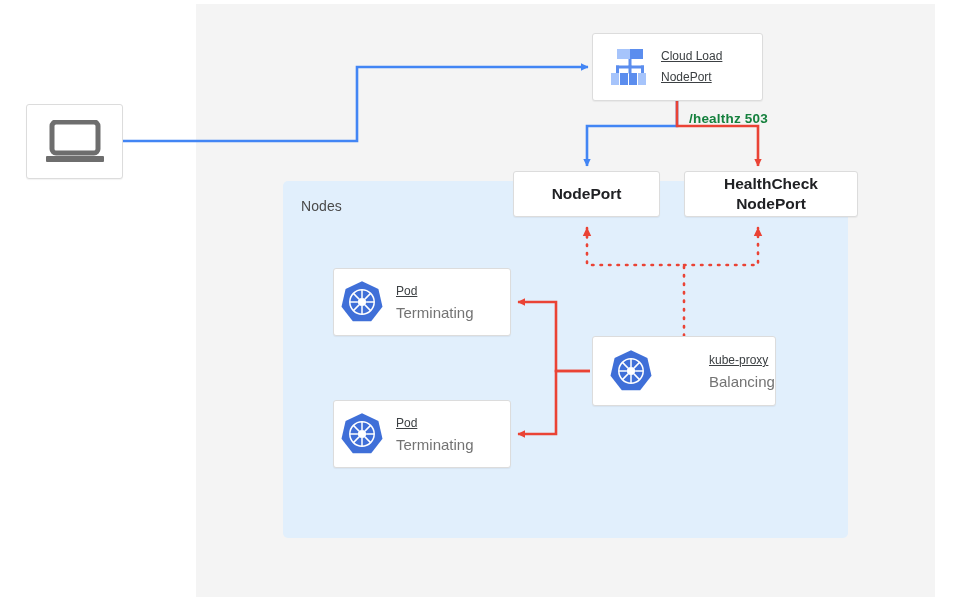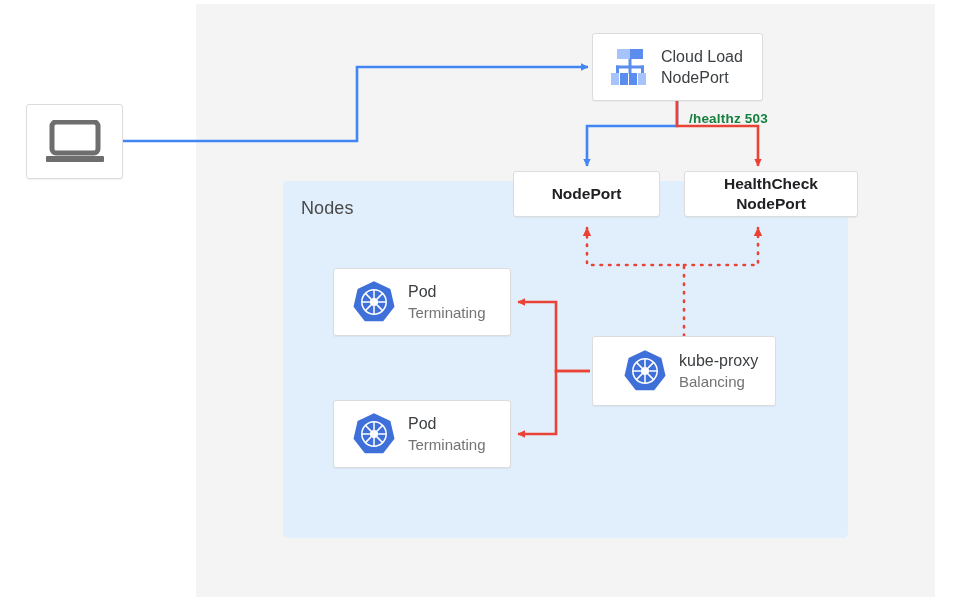--- a/index.html
+++ b/index.html
@@ -6,31 +6,31 @@
   body{width:953px;height:612px;position:relative;overflow:hidden;
        font-family:"Liberation Sans","DejaVu Sans",sans-serif;}
 
   .stage{position:absolute;left:0;top:0;width:953px;height:612px;}
 
   
   .outer-panel{position:absolute;left:196px;top:4px;width:739px;height:593px;
                background:#f4f4f4;}
   .nodes-panel{position:absolute;left:283px;top:181px;width:565px;height:357px;
                background:#e1effc;border-radius:5px;}
-  .nodes-label{position:absolute;left:301px;top:198px;font-size:18px;color:#4a4a4a;
+  .nodes-label{position:absolute;left:301px;top:198px;font-size:14px;color:#4a4a4a;
                letter-spacing:.1px;}
 
   
   .card{position:absolute;background:#ffffff;border:1px solid #dcdcdc;
         border-radius:3px;box-sizing:border-box;
         box-shadow:0 1px 1px rgba(0,0,0,.05);}
 
   .card-row{display:flex;align-items:center;height:100%;}
   .card-text{display:flex;flex-direction:column;justify-content:center;}
-  .t-main{font-size:16px;color:#3c4043;line-height:21px;white-space:nowrap;}
+  .t-main{font-size:12px;color:#3c4043;line-height:21px;white-space:nowrap;text-decoration:underline;}
   .t-sub{font-size:15px;color:#737373;line-height:21px;white-space:nowrap;}
   .t-bold{font-size:15.5px;font-weight:bold;color:#202124;text-align:center;
           width:100%;line-height:20px;}
 
   
   .client{left:26px;top:104px;width:97px;height:75px;}
   .laptop{position:absolute;left:50%;top:50%;transform:translate(-50%,-50%);}
 
   
   .clb{left:592px;top:33px;width:171px;height:68px;}
@@ -39,26 +39,26 @@
 
   
   .nodeport{left:513px;top:171px;width:147px;height:46px;
             display:flex;align-items:center;justify-content:center;}
   .hcnodeport{left:684px;top:171px;width:174px;height:46px;
               display:flex;align-items:center;justify-content:center;}
 
   
   .pod1{left:333px;top:268px;width:178px;height:68px;}
   .pod2{left:333px;top:400px;width:178px;height:68px;}
-  .pod .card-row{padding-left:16px;}
+  .pod .card-row{padding-left:4px;}
   .k8s-ico{width:48px;height:48px;flex:0 0 48px;margin-right:10px;}
 
   
   .kproxy{left:592px;top:336px;width:184px;height:70px;}
-  .kproxy .card-row{padding-left:28px;}
+  .kproxy .card-row{padding-left:14px;gap:44px;}
 
   
   .healthz{position:absolute;left:689px;top:111px;font-size:13.5px;
            font-weight:bold;color:#15803d;letter-spacing:.2px;white-space:nowrap;}
 
   svg.wires{position:absolute;left:0;top:0;width:953px;height:612px;
             pointer-events:none;overflow:visible;}
 </style>
 </head>
 <body>

